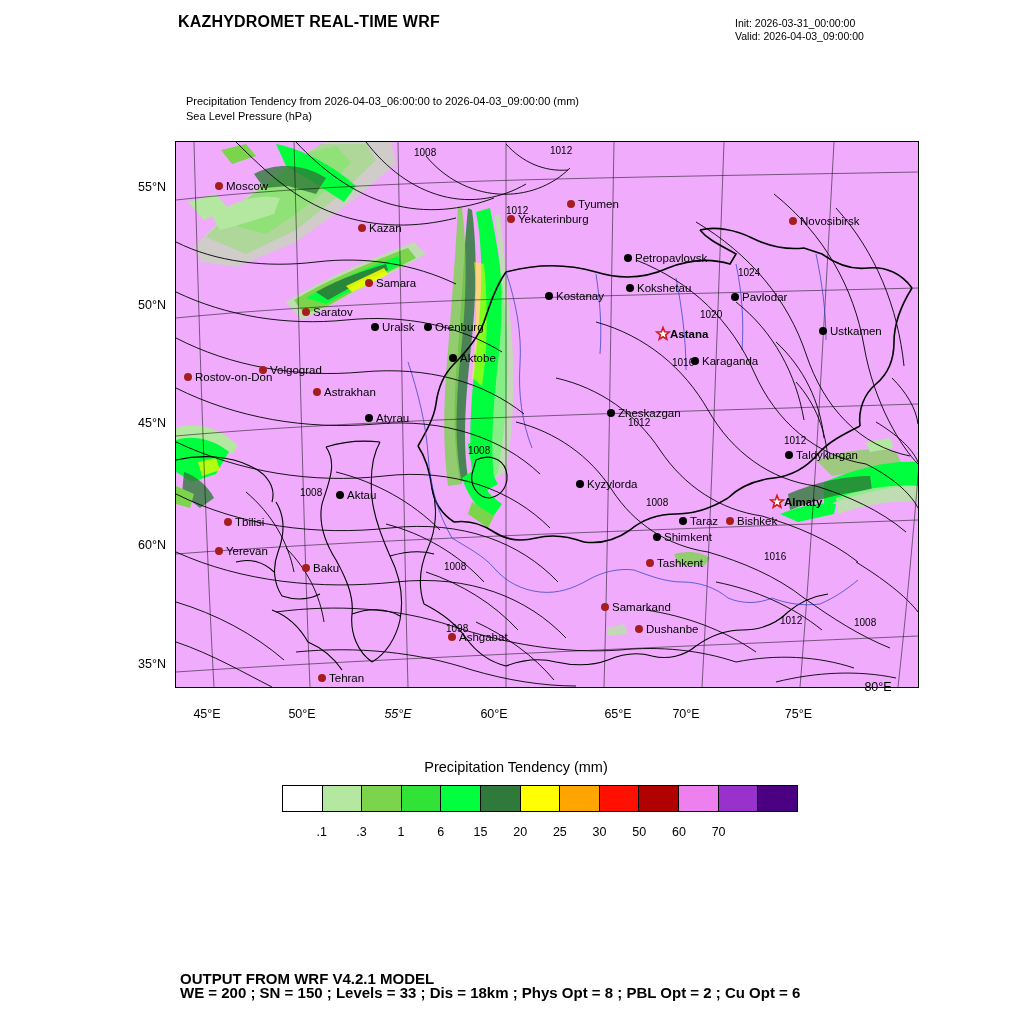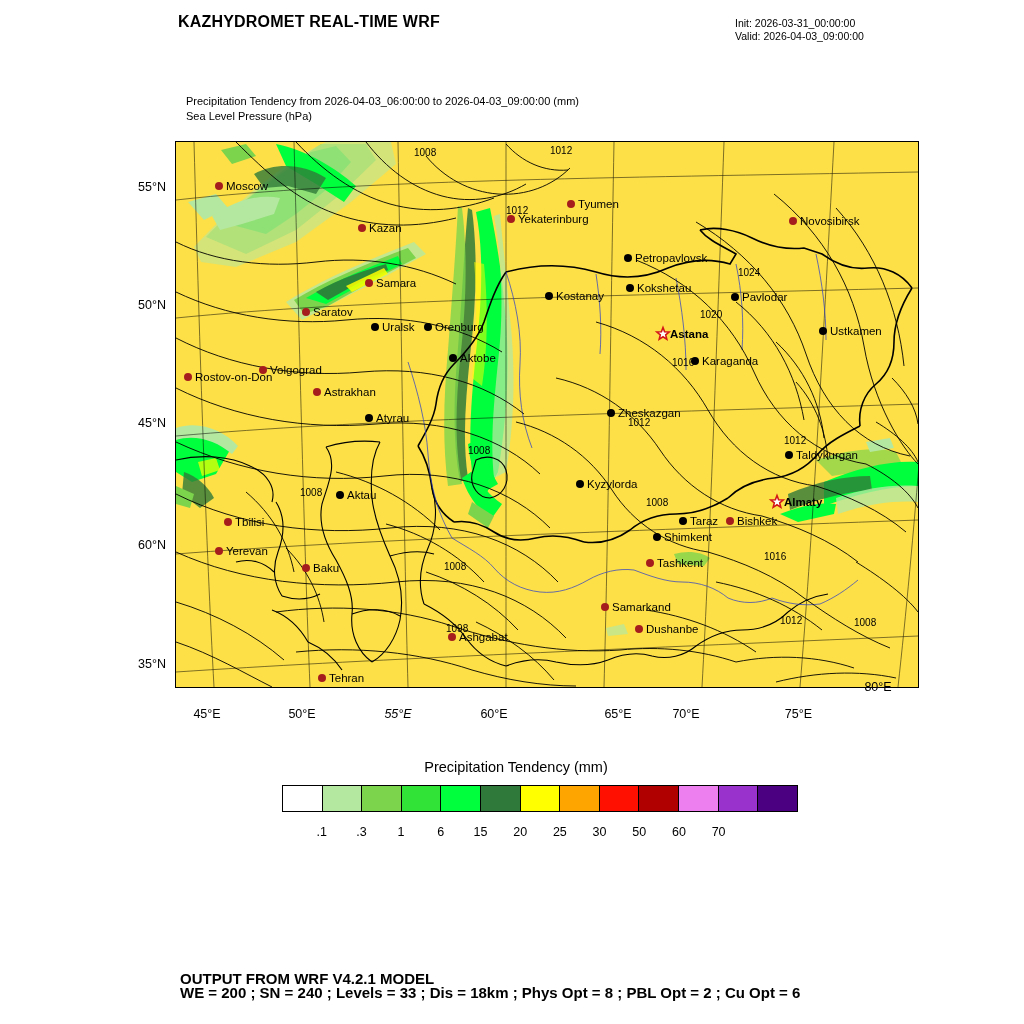--- a/index.html
+++ b/index.html
@@ -50,21 +50,21 @@
   
   #map-frame {
     position: absolute;
     left: 175px;
     top: 141px;
     width: 744px;
     height: 547px;
     border: 1.3px solid #000;
     box-sizing: border-box;
     overflow: hidden;
-    background: #fde047;
+    background: #f0abfc;
   }
   #map-svg { display: block; }
   
   .axis-label {
     position: absolute;
     font-size: 12.5px;
     white-space: nowrap;
   }
   .lat-label { text-align: right; width: 64px; }
   .lon-label { text-align: center; width: 60px; }
@@ -504,16 +504,16 @@
       <div class="cb-tick" style="left: 238.154px;">20</div>
       <div class="cb-tick" style="left: 277.846px;">25</div>
       <div class="cb-tick" style="left: 317.538px;">30</div>
       <div class="cb-tick" style="left: 357.231px;">50</div>
       <div class="cb-tick" style="left: 396.923px;">60</div>
       <div class="cb-tick" style="left: 436.615px;">70</div>
     </div>
 
   <div id="footer">
     <div>OUTPUT FROM WRF V4.2.1 MODEL</div>
-    <div>WE = 200 ; SN = 240 ; Levels = 33 ; Dis = 18km ; Phys Opt = 8 ; PBL Opt = 2 ; Cu Opt = 6</div>
+    <div>WE = 200 ; SN = 150 ; Levels = 33 ; Dis = 18km ; Phys Opt = 8 ; PBL Opt = 2 ; Cu Opt = 6</div>
   </div>
 
 </div>
 
 </body></html>

